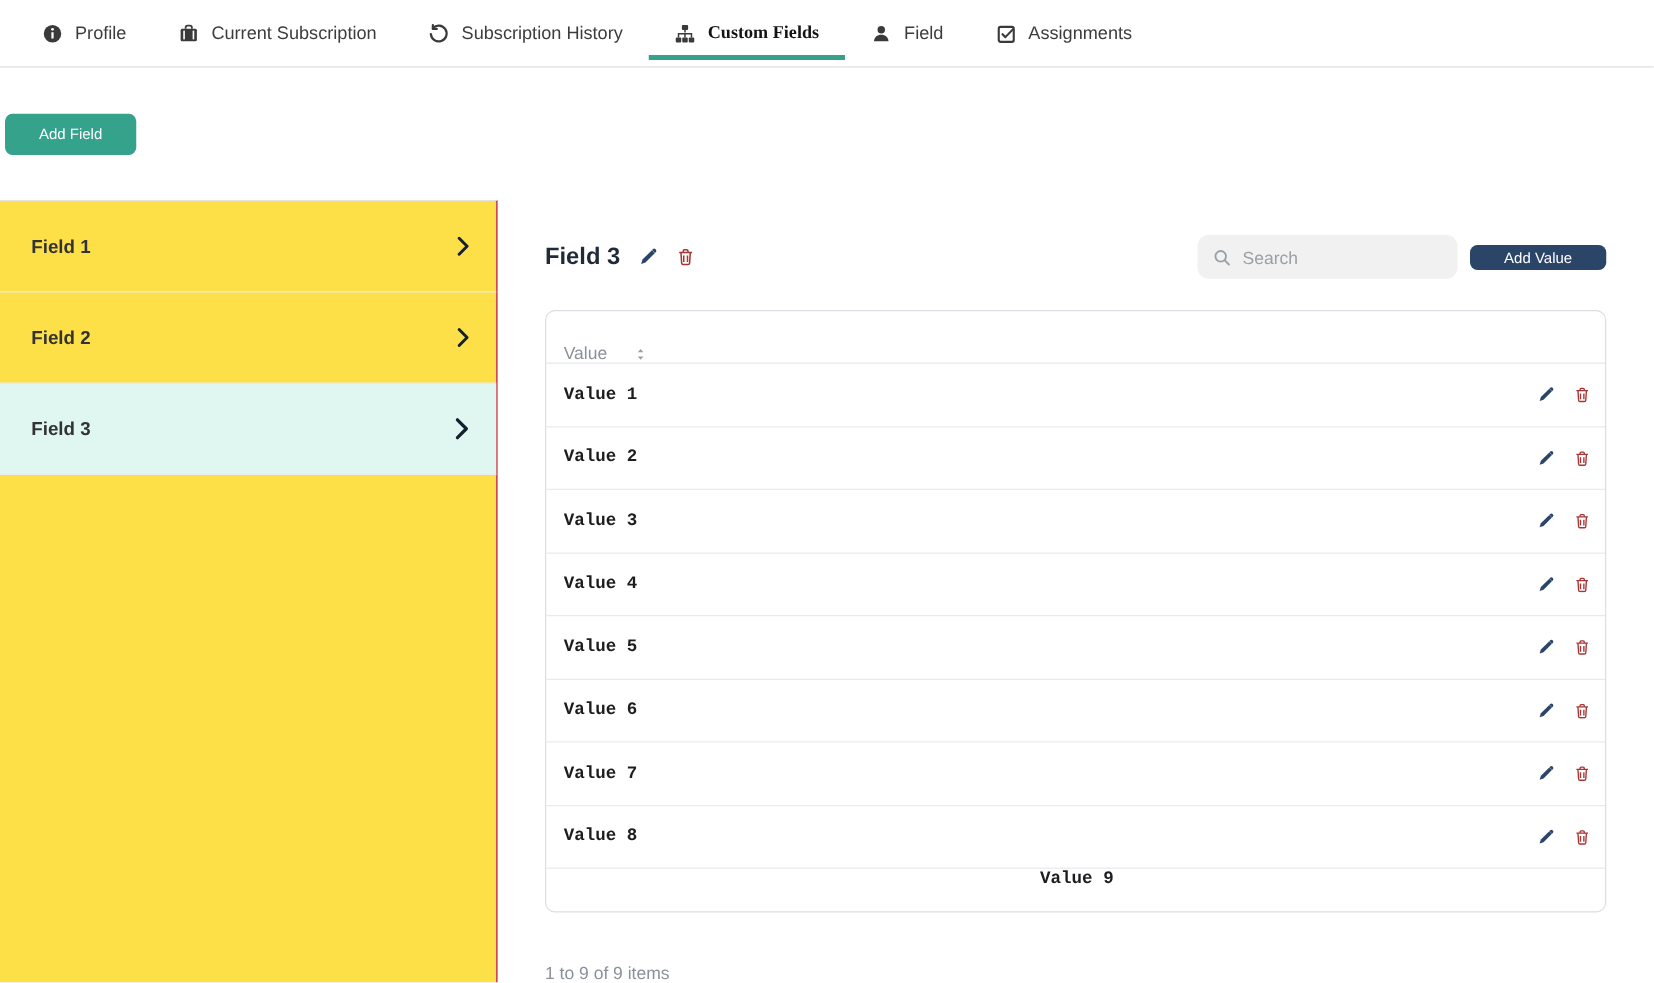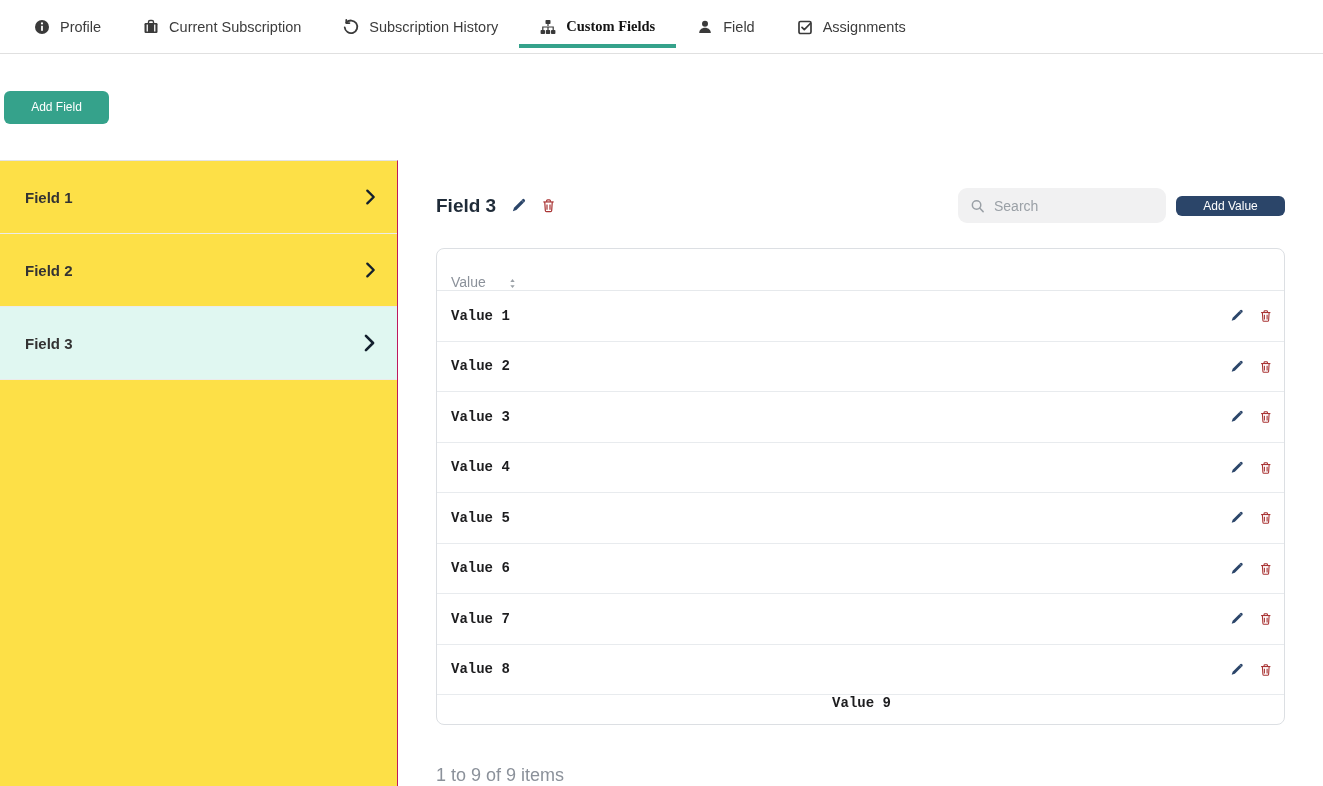--- a/index.html
+++ b/index.html
@@ -102,21 +102,21 @@
   .sort-icon{display:flex;align-items:center;color:#9aa0a6;}
   .sort-icon svg{width:13px;height:13px;}
   .trow{
     height:50.5px;display:flex;align-items:center;justify-content:space-between;
     padding:0 12px 0 14px;border-bottom:1px solid #e8ebee;font-family:Liberation Mono, monospace;
   }
   .trow:last-child{border-bottom:none;flex-direction:column;}
   .trow .rlabel{font-size:14px;font-weight:bold;color:#1d1d1f;}
   .row-actions{display:flex;align-items:center;gap:15px;}
   .row-actions .icon-btn svg{width:13.5px;height:13.5px;}
-  .list-footer{margin-top:40px;font-size:18px;color:var(--muted);}
+  .list-footer{margin-top:40px;font-size:14px;color:var(--muted);}
 </style>
 </head>
 <body>
 
 <nav class="tabbar">
 
 <div class="tab">
       <span class="ticon">
         <svg viewBox="0 0 16 16">
           <circle cx="8" cy="8" r="7" fill="currentColor"></circle>

